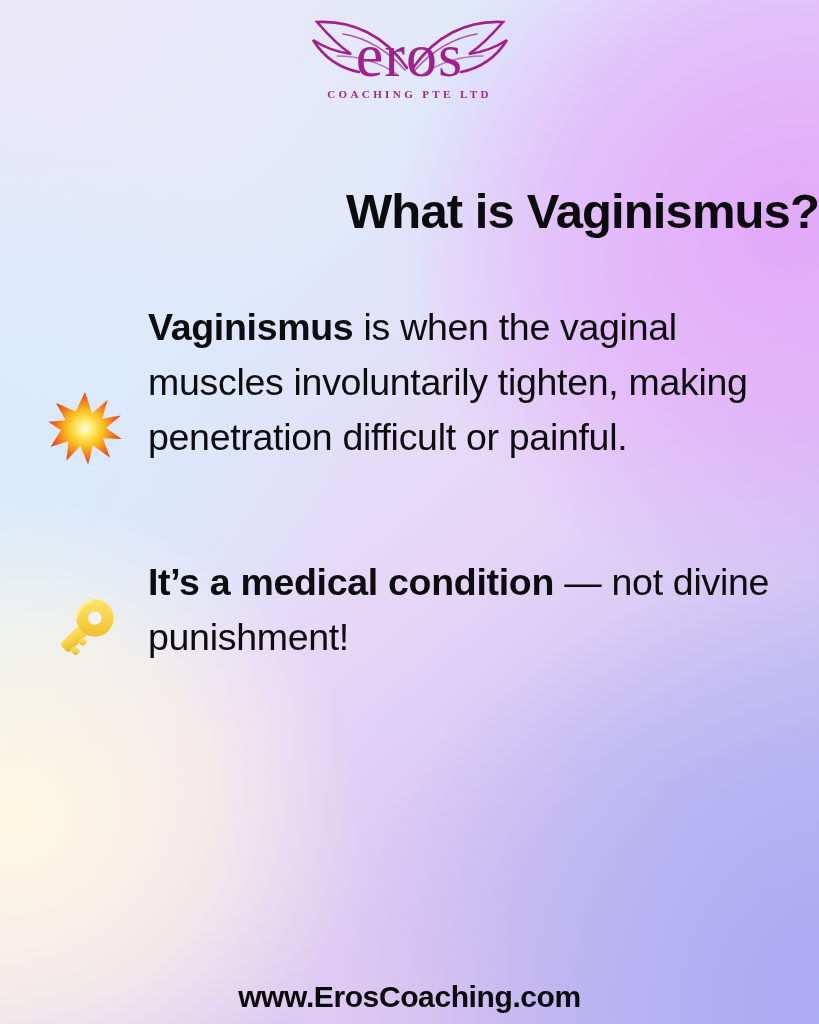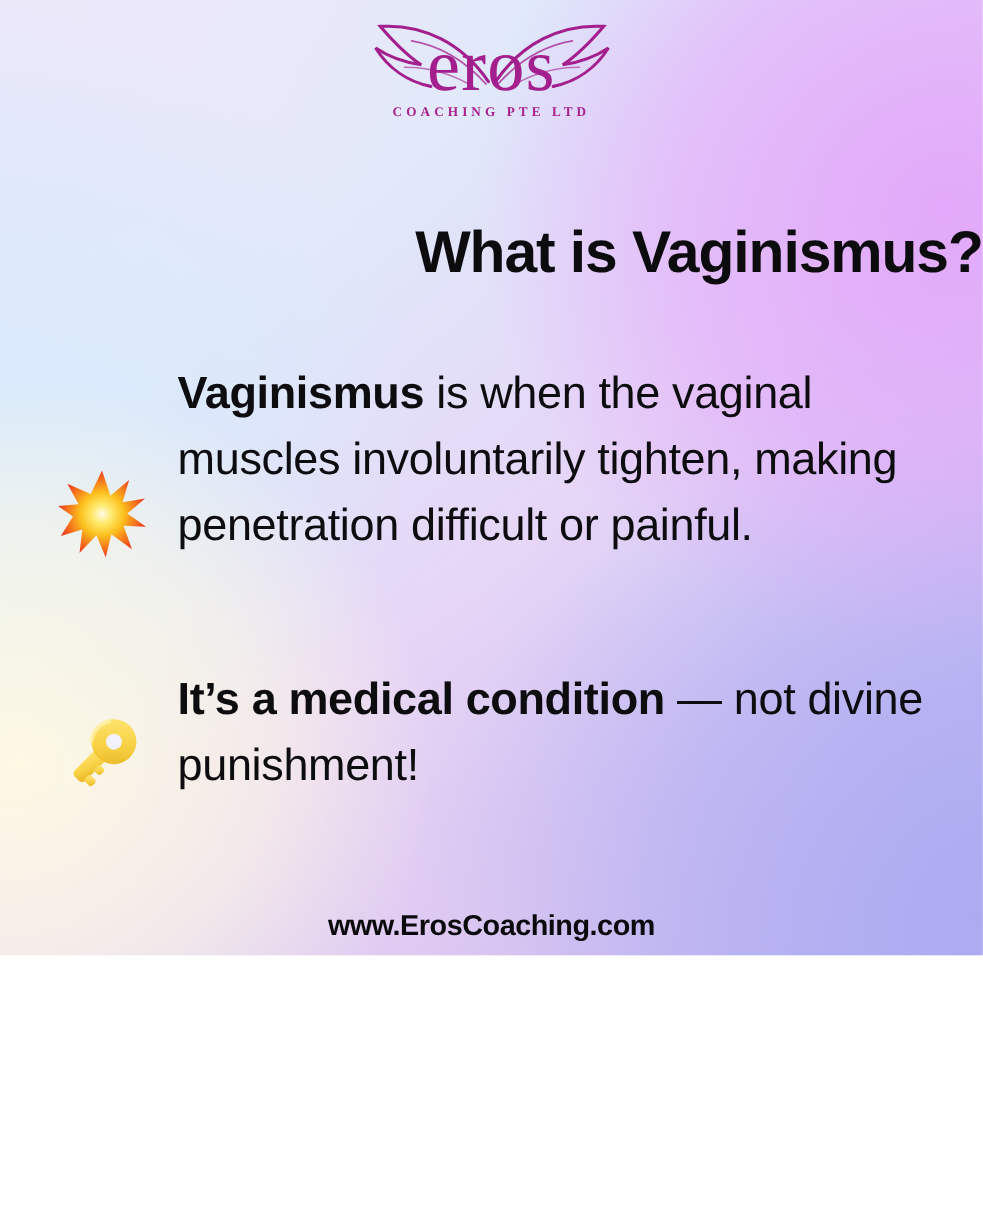--- a/index.html
+++ b/index.html
@@ -3,21 +3,21 @@
 <meta charset="utf-8">
 <style>
   * { margin:0; padding:0; box-sizing:border-box; }
   html, body {
     width:819px; height:1024px;
     font-family:"Liberation Sans", sans-serif;
     overflow:hidden;
   }
   .canvas{
     position:relative;
-    width:819px; height:796px;
+    width:819px; height:1024px;
     overflow:hidden;
     background:
       radial-gradient(ellipse 540px 520px at 96% 22%, rgba(226,166,250,0.95) 0%, rgba(226,166,250,0.55) 42%, rgba(226,166,250,0) 72%),
       radial-gradient(ellipse 460px 430px at 2% 80%, rgba(255,250,226,0.95) 0%, rgba(255,250,226,0.55) 45%, rgba(255,250,226,0) 75%),
       radial-gradient(ellipse 520px 460px at -6% 44%, rgba(216,234,252,0.95) 0%, rgba(216,234,252,0.5) 46%, rgba(216,234,252,0) 76%),
       radial-gradient(ellipse 620px 520px at 100% 96%, rgba(172,170,242,0.95) 0%, rgba(172,170,242,0.5) 45%, rgba(172,170,242,0) 78%),
       radial-gradient(ellipse 520px 440px at 52% 100%, rgba(236,206,240,0.7) 0%, rgba(236,206,240,0) 72%),
       radial-gradient(ellipse 500px 420px at 6% 2%, rgba(235,232,250,0.98) 0%, rgba(235,232,250,0.4) 52%, rgba(235,232,250,0) 80%),
       linear-gradient(140deg,#e9e7f9 0%,#dfe9fa 28%,#e6d6f7 55%,#ccc3f3 78%,#b7b4f0 100%);
   }
@@ -66,21 +66,21 @@
     line-height:55px;
     color:#0d0d10;
     letter-spacing:-0.3px;
   }
   .b-text b{ font-weight:bold; }
 
   
   .footer{
     position:absolute; left:0; right:0; bottom:10px;
     text-align:center;
-    font-size:24px; font-weight:bold;
+    font-size:30px; font-weight:bold;
     letter-spacing:-0.4px;
     color:#0b0b0d;
   }
 </style>
 </head>
 <body>
 
 <div class="canvas">
 
   <div class="logo-wrap">

